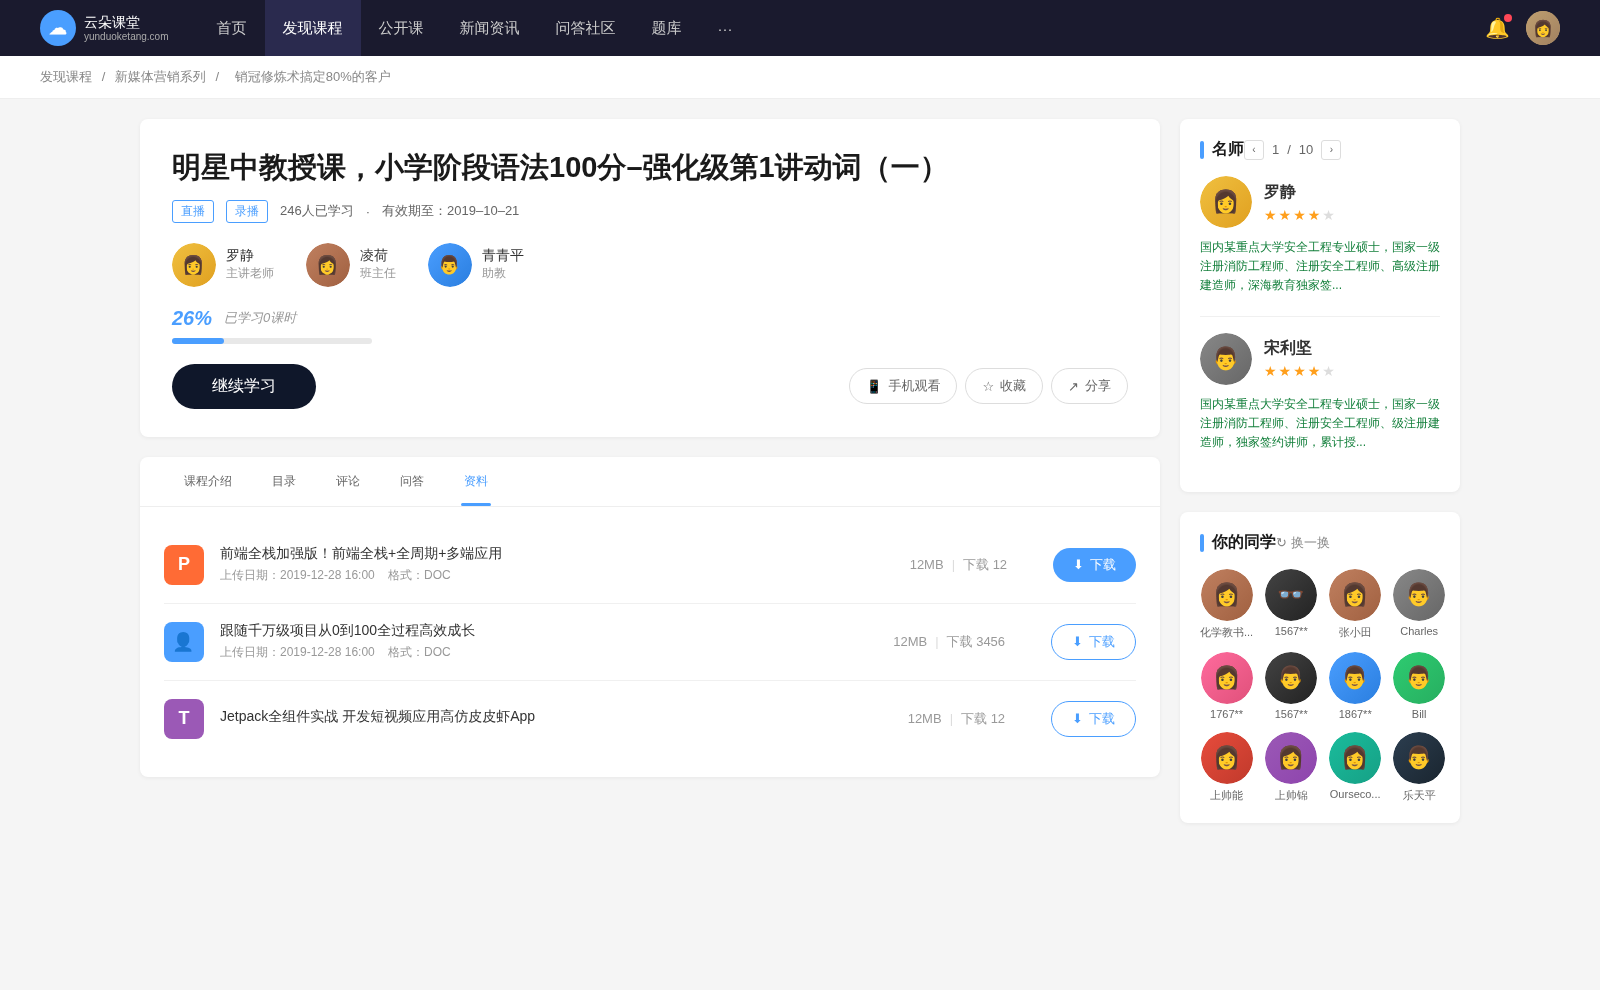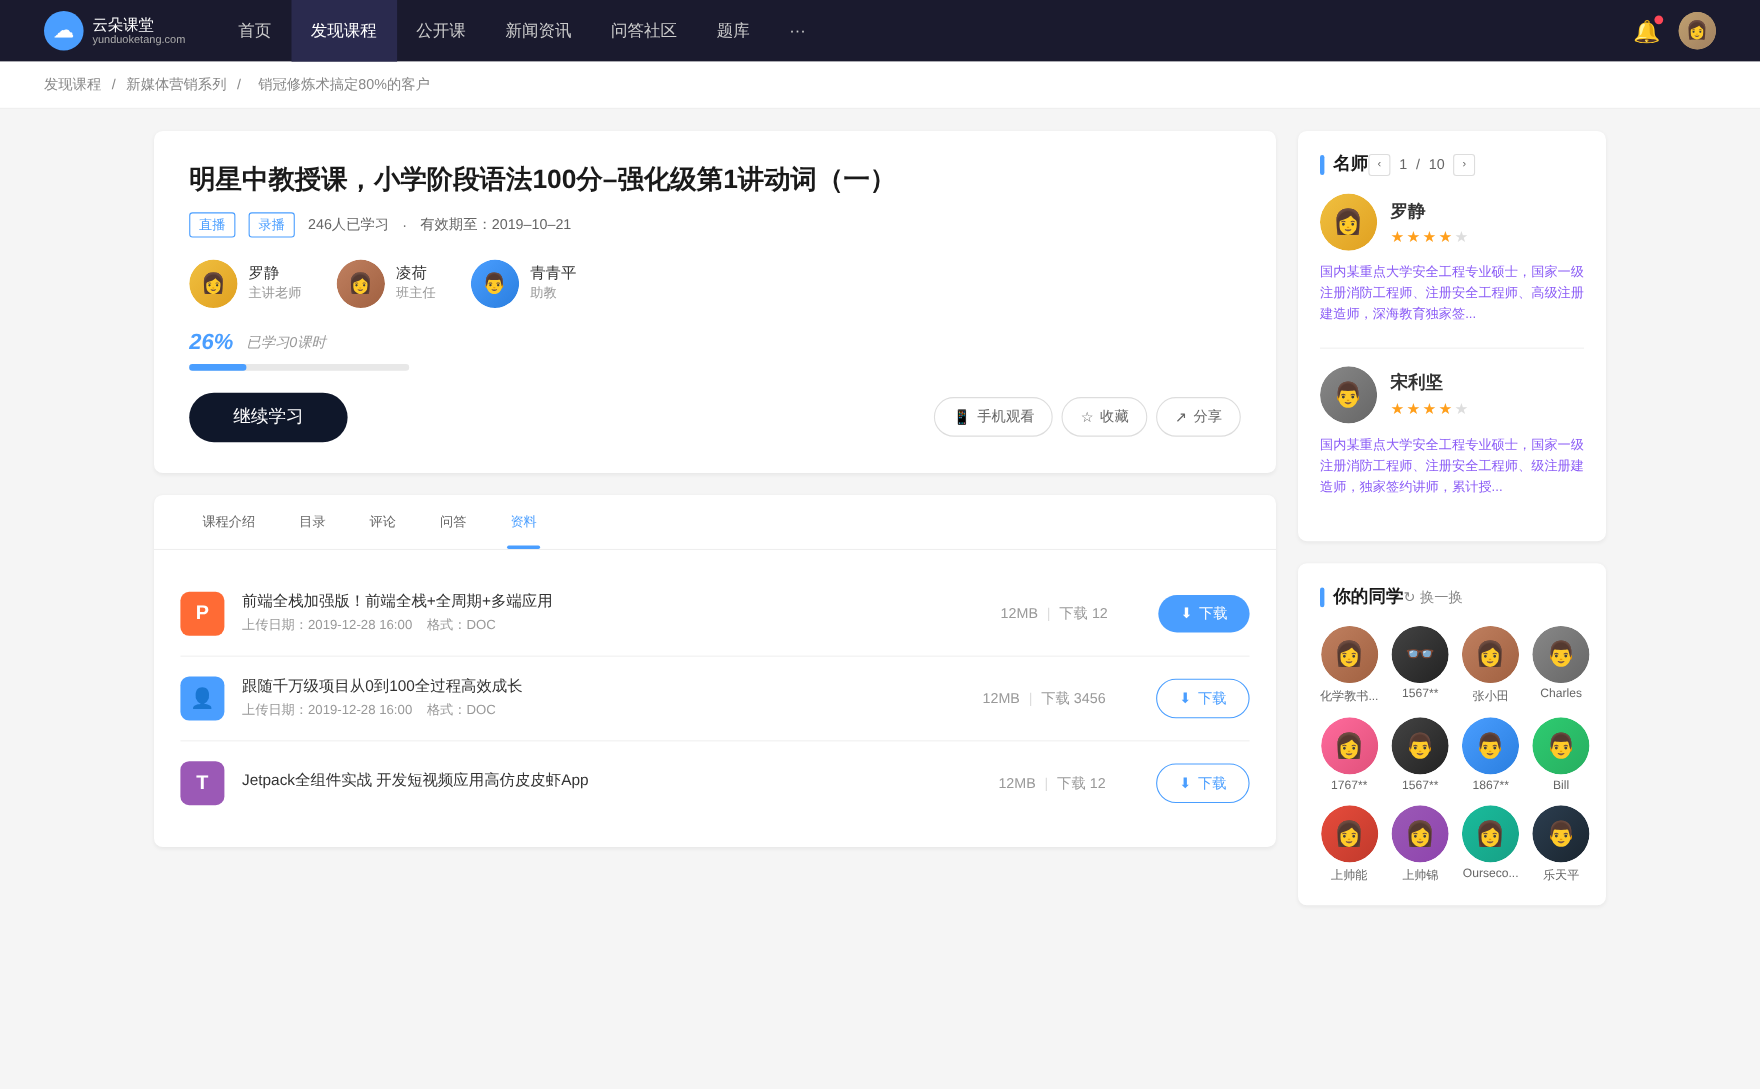--- a/index.html
+++ b/index.html
@@ -25,21 +25,21 @@
     .breadcrumb span { margin: 0 6px; }
 
     
     .main-container { max-width: 1400px; margin: 0 auto; padding: 20px 40px; display: flex; gap: 20px; }
 
     
     .content-left { flex: 1; min-width: 0; }
 
     
     .course-card { background: white; border-radius: 8px; padding: 28px 32px; margin-bottom: 20px; box-shadow: 0 1px 4px rgba(0,0,0,0.06); }
-    .course-title { font-size: 24px; font-weight: 600; color: #1a1a1a; margin-bottom: 12px; line-height: 1.4; }
+    .course-title { font-size: 29px; font-weight: 600; color: #1a1a1a; margin-bottom: 12px; line-height: 1.4; }
     .course-meta { display: flex; align-items: center; gap: 12px; margin-bottom: 20px; font-size: 13px; color: #666; }
     .badge { padding: 2px 8px; border-radius: 3px; font-size: 12px; font-weight: 500; border: 1px solid; }
     .badge-live { color: #4a9eff; border-color: #4a9eff; }
     .badge-record { color: #4a9eff; border-color: #4a9eff; }
     .teachers { display: flex; gap: 32px; margin-bottom: 20px; }
     .teacher-item { display: flex; align-items: center; gap: 10px; }
     .teacher-avatar { width: 44px; height: 44px; border-radius: 50%; overflow: hidden; }
     .teacher-avatar-img { width: 100%; height: 100%; border-radius: 50%; display: flex; align-items: center; justify-content: center; color: white; font-size: 18px; }
     .teacher-info { display: flex; flex-direction: column; }
     .teacher-name { font-size: 14px; font-weight: 500; color: #333; }
@@ -90,21 +90,21 @@
     .sidebar-nav-btn { width: 20px; height: 20px; border: 1px solid #ddd; border-radius: 3px; display: flex; align-items: center; justify-content: center; cursor: pointer; font-size: 10px; color: #666; }
 
     .teacher-card-item { margin-bottom: 20px; }
     .teacher-card-top { display: flex; align-items: center; gap: 12px; margin-bottom: 10px; }
     .teacher-card-avatar { width: 52px; height: 52px; border-radius: 50%; overflow: hidden; flex-shrink: 0; }
     .teacher-card-avatar-img { width: 100%; height: 100%; border-radius: 50%; display: flex; align-items: center; justify-content: center; font-size: 22px; }
     .teacher-card-name { font-size: 16px; font-weight: 600; color: #333; margin-bottom: 4px; }
     .stars { display: flex; gap: 2px; }
     .star { color: #ff9f1c; font-size: 14px; }
     .star-empty { color: #ddd; font-size: 14px; }
-    .teacher-card-desc { font-size: 12px; color: #8b5cf6; line-height: 1.6; }
+    .teacher-card-desc { font-size: 12px; color: #15803d; line-height: 1.6; }
     .teacher-divider { height: 1px; background: #f0f0f0; margin: 16px 0; }
 
     
     .students-grid { display: grid; grid-template-columns: repeat(4, 1fr); gap: 12px; }
     .student-item { display: flex; flex-direction: column; align-items: center; gap: 4px; }
     .student-avatar { width: 52px; height: 52px; border-radius: 50%; overflow: hidden; }
     .student-avatar-img { width: 100%; height: 100%; border-radius: 50%; display: flex; align-items: center; justify-content: center; font-size: 22px; }
     .student-name { font-size: 11px; color: #666; text-align: center; max-width: 60px; overflow: hidden; text-overflow: ellipsis; white-space: nowrap; }
     .refresh-btn { display: flex; align-items: center; gap: 4px; font-size: 13px; color: #888; cursor: pointer; }
 

